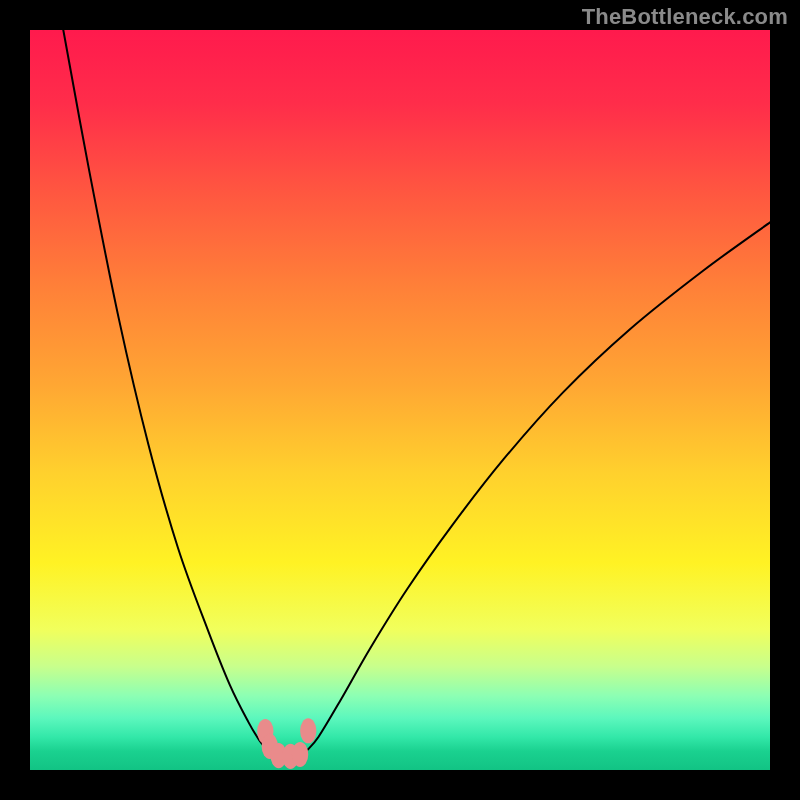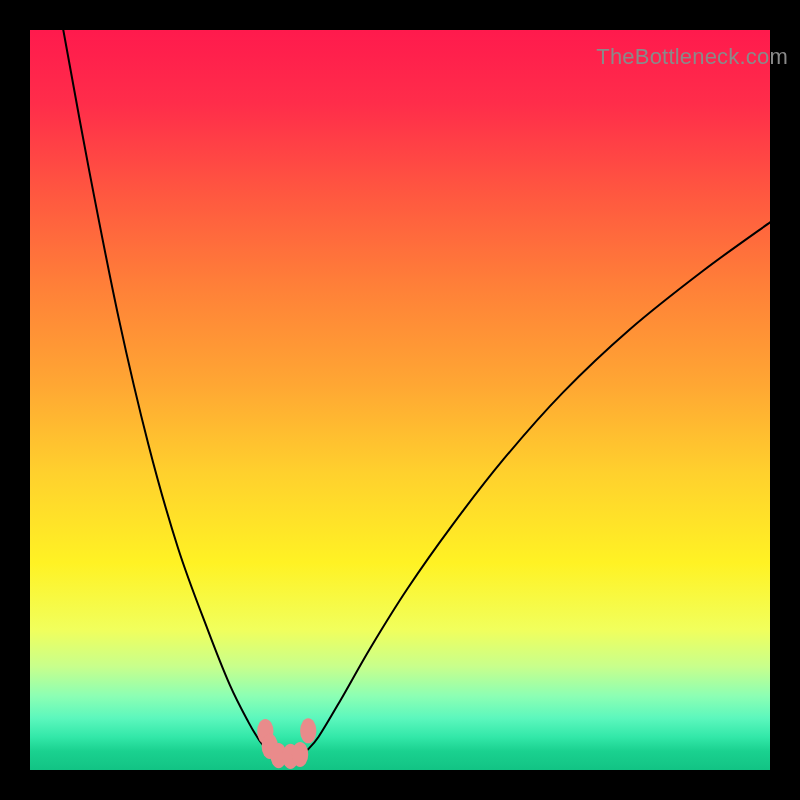--- a/index.html
+++ b/index.html
@@ -17,24 +17,23 @@
     width: 800px;
     height: 800px;
     background: #000;
   }
   .watermark {
     position: absolute;
     top: 4px;
     right: 12px;
     font-family: Arial, Helvetica, sans-serif;
     font-size: 22px;
-    font-weight: 400;
+    font-weight: 700;
     color: #8a8a8a;
     letter-spacing: 0.2px;
-    margin-top: 40px;
   }
   svg.plot {
     position: absolute;
     top: 0;
     left: 0;
   }
   .curve {
     fill: none;
     stroke: #000;
     stroke-width: 2;

